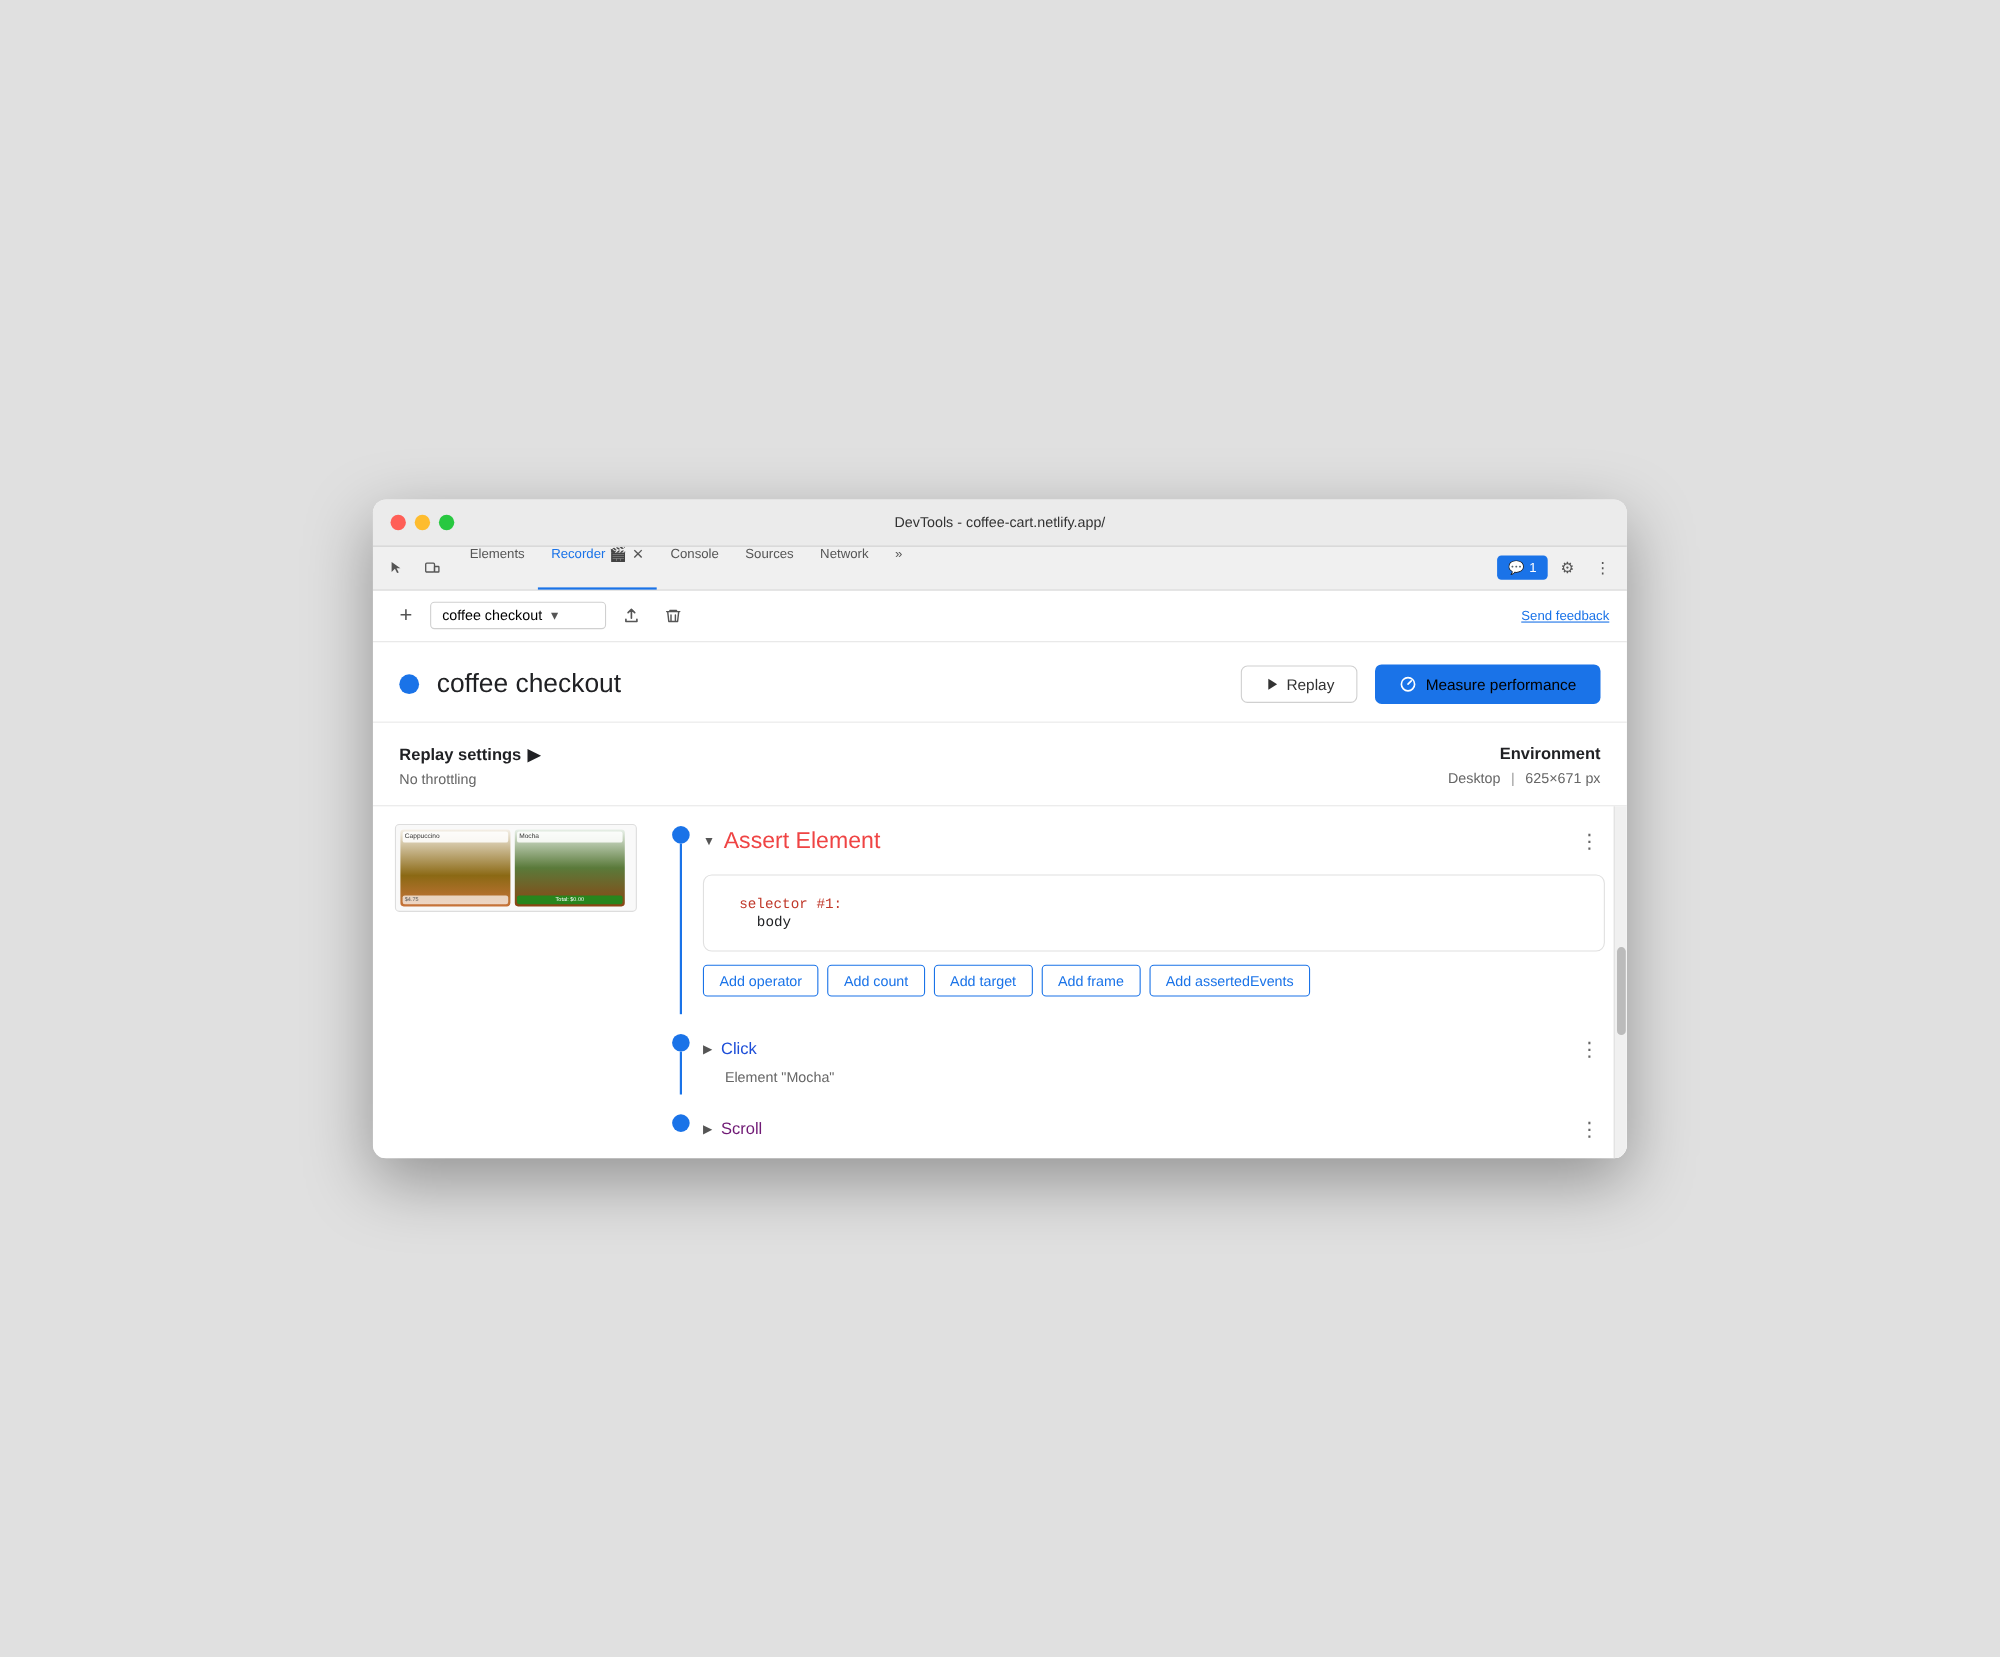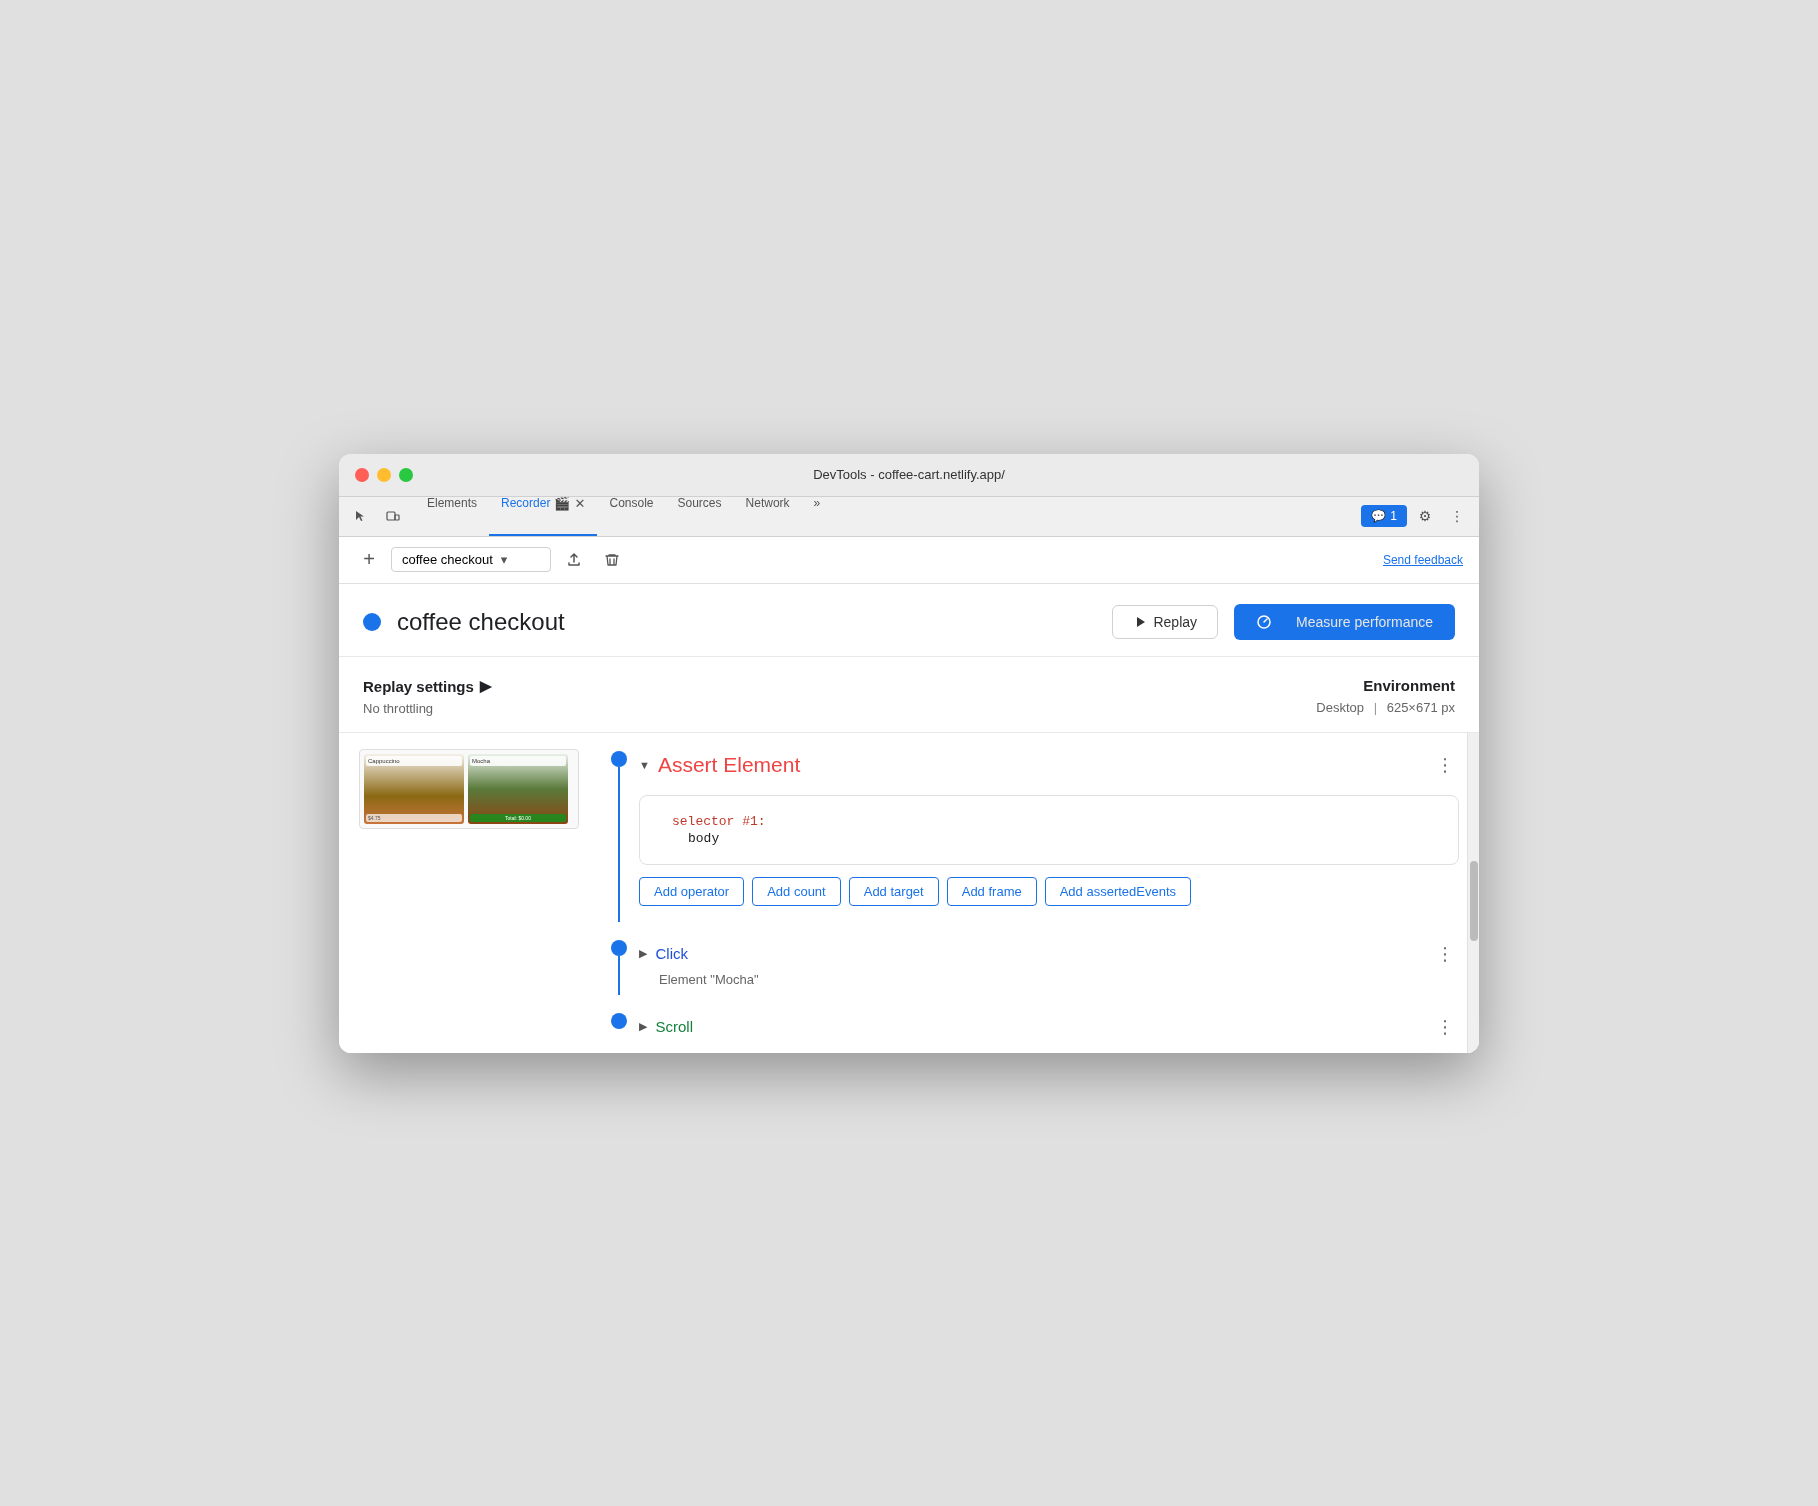--- a/index.html
+++ b/index.html
@@ -189,24 +189,24 @@
       border: 1px solid #d0d0d0;
       border-radius: 6px;
       background: white;
       font-size: 14px;
       cursor: pointer;
       color: #333;
     }
     .measure-btn {
       display: flex;
       align-items: center;
-      gap: 24px;
+      gap: 8px;
       padding: 10px 22px;
       background: #1a73e8;
-      color: #e5e5e5;
+      color: #000000;
       border: none;
       border-radius: 6px;
       font-size: 14px;
       cursor: pointer;
     }
     
     .settings-row {
       display: flex;
       align-items: flex-start;
       padding: 20px 24px 16px;
@@ -526,21 +526,21 @@
         </div>
 
         <div style="display:flex; gap:0;">
           <div class="timeline-line-col">
             <div class="timeline-dot"></div>
           </div>
           <div style="flex:1; padding: 8px 0 8px;">
             <div style="display:flex; align-items:center; padding: 10px 0 4px;">
               <div style="display:flex; align-items:center; gap:8px; cursor:pointer;">
                 <span style="font-size:11px; color:#555;">▶</span>
-                <span style="font-size:15px; font-weight:500; color:#15803d;">Scroll</span>
+                <span style="font-size:15px; font-weight:500; color:#701a75;">Scroll</span>
               </div>
               <div style="margin-left:auto; width:28px; height:28px; display:flex; align-items:center; justify-content:center; cursor:pointer; border-radius:4px; font-size:18px; color:#666;">⋮</div>
             </div>
           </div>
         </div>
 
       </div>
 
       <div class="scroll-track">
         <div class="scroll-thumb"></div>

